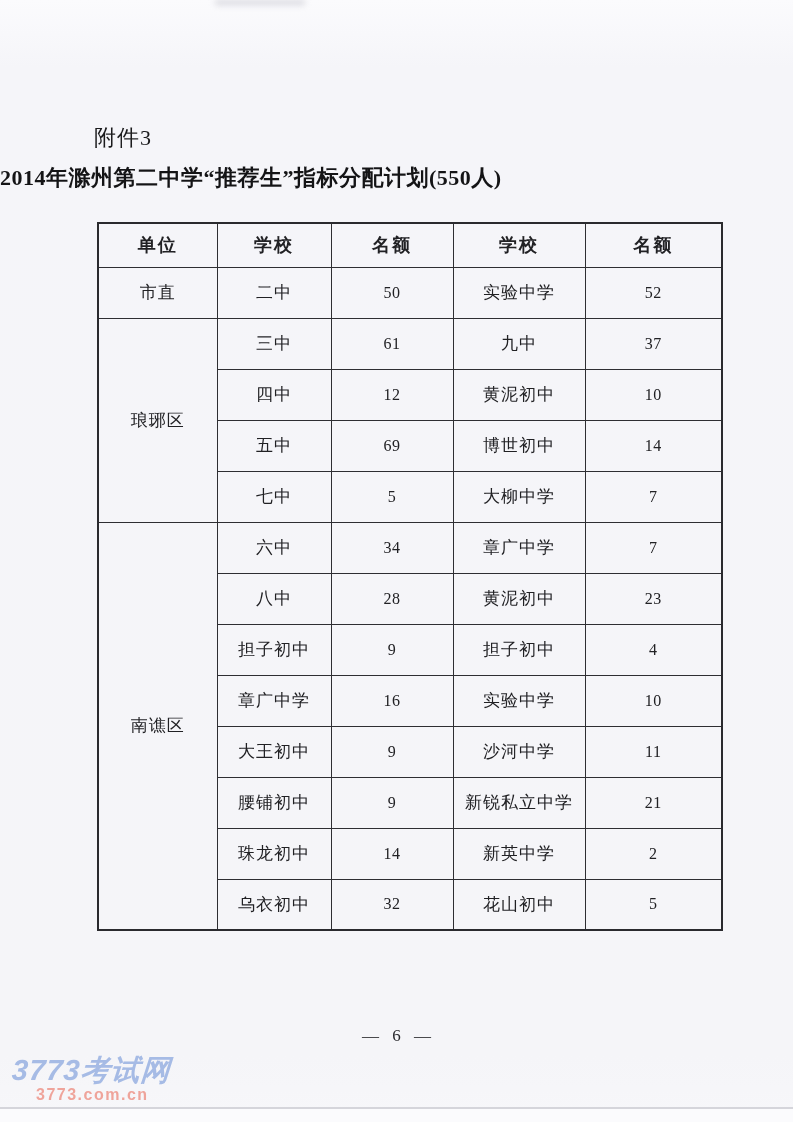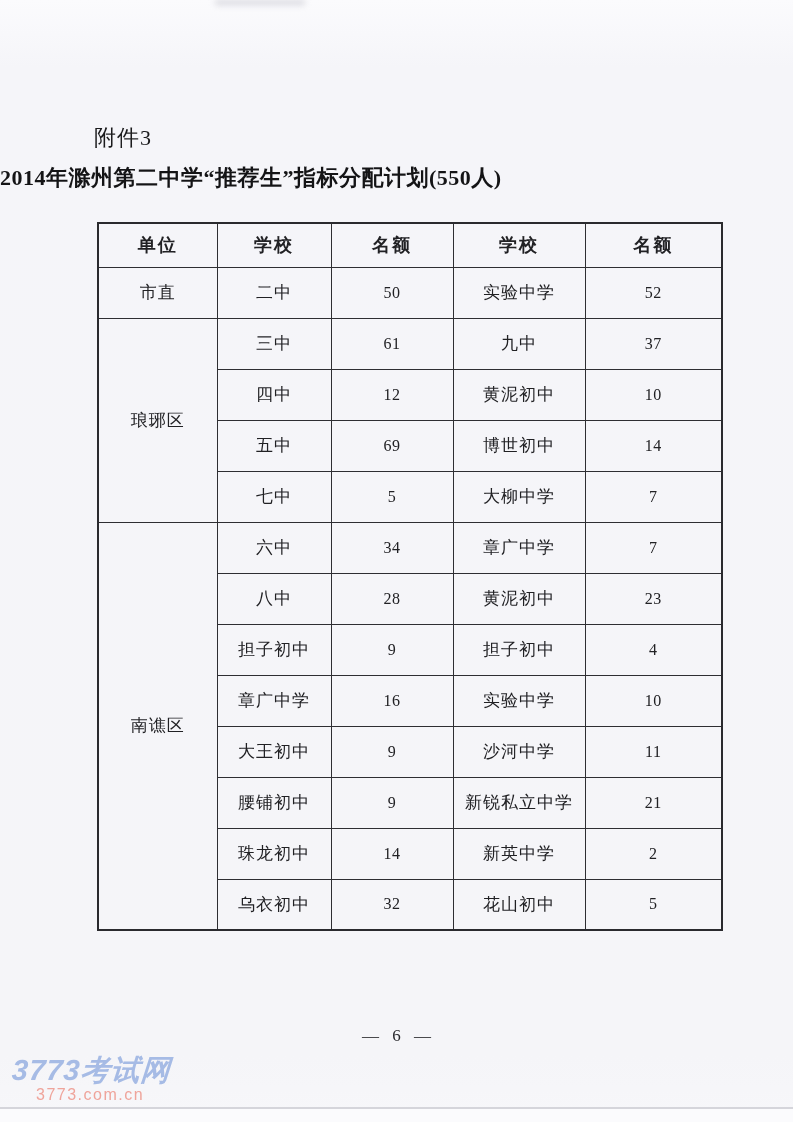--- a/index.html
+++ b/index.html
@@ -87,21 +87,21 @@
     font-weight: bold;
     font-style: italic;
     letter-spacing: 1px;
     transform: skewX(-4deg);
   }
   .watermark-url {
     position: absolute;
     left: 36px; top: 1086px;
     font-family: "Liberation Sans", "DejaVu Sans", sans-serif;
     font-size: 16px;
-    font-weight: normal;
+    font-weight: bold;
     letter-spacing: 1.5px;
   }
 
   .bottom-strip {
     position: absolute;
     left: 0; top: 1107px;
     width: 100%; height: 15px;
     background: #fbfbfd;
     border-top: 2px solid #d5d5db;
   }

